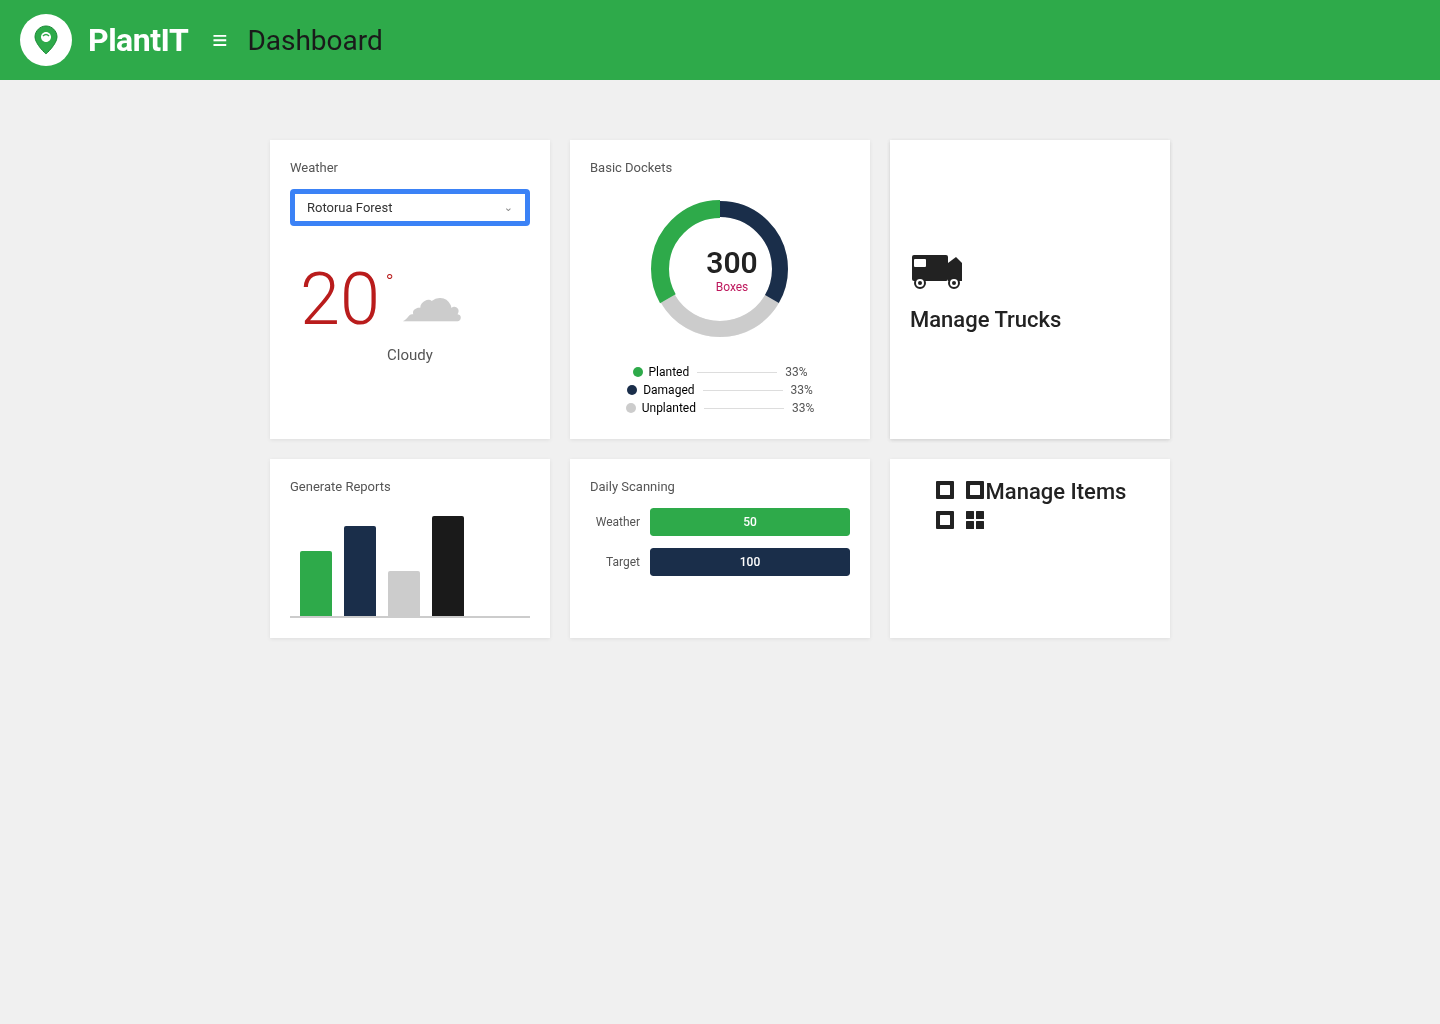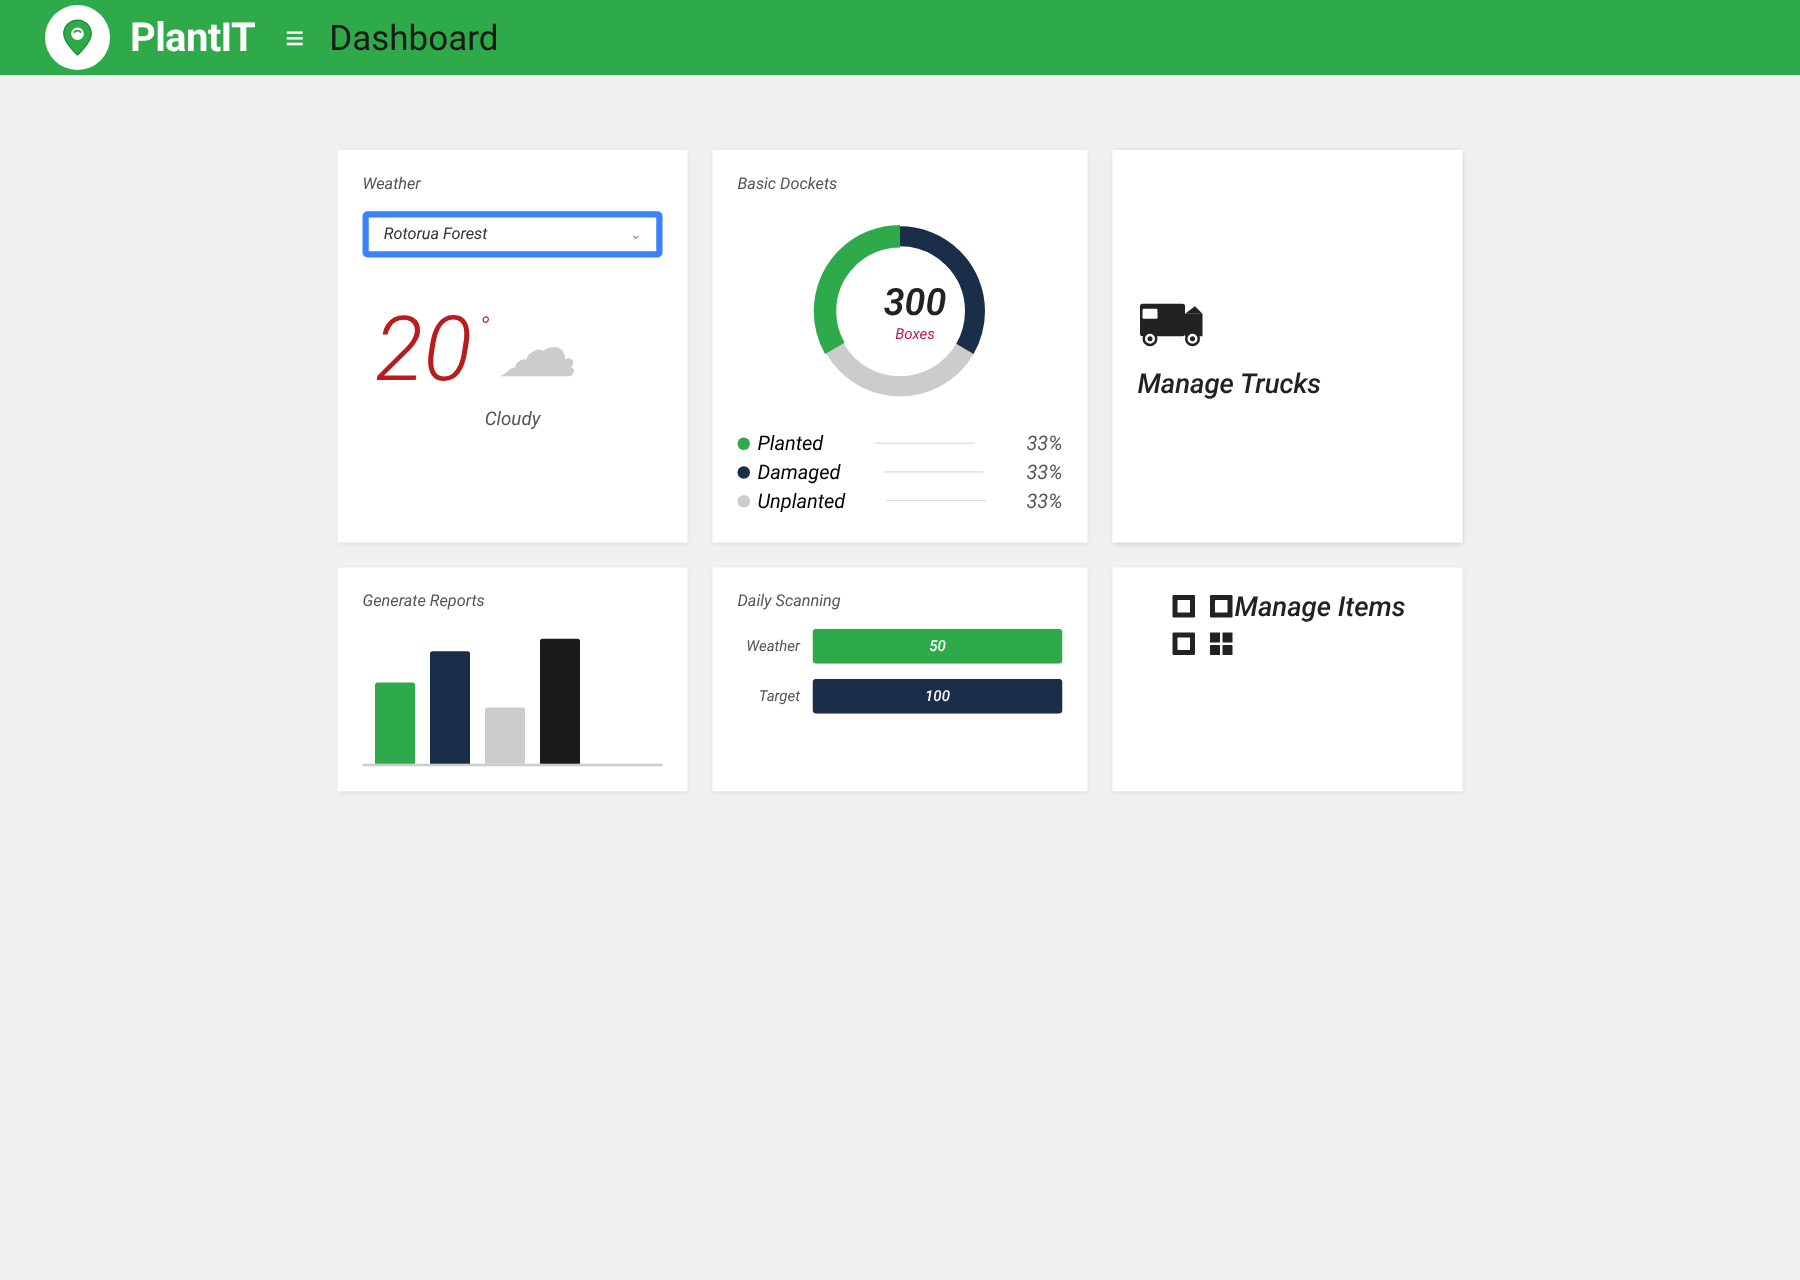--- a/index.html
+++ b/index.html
@@ -6,24 +6,24 @@
     body {
       font-family: -apple-system, BlinkMacSystemFont, 'Segoe UI', Roboto, sans-serif;
       background: #f0f0f0;
       min-height: 1024px;
       width: 1440px;
     }
 
     
     .header {
       background: #2eaa4a;
-      height: 60px;
-      display: flex;
-      align-items: center;
-      padding: 0 36px;
+      height: 80px;
+      display: flex;
+      align-items: center;
+      padding: 0 20px;
       gap: 16px;
     }
     .logo-icon {
       width: 52px;
       height: 52px;
       background: white;
       border-radius: 50%;
       display: flex;
       align-items: center;
       justify-content: center;
@@ -56,21 +56,20 @@
       grid-template-rows: auto auto;
       gap: 20px;
       justify-content: center;
     }
 
     .card {
       background: white;
       border-radius: 0;
       padding: 20px;
       box-shadow: 0 1px 4px rgba(0,0,0,0.08);
-      font-style: italic;
     }
 
     .card-title {
       font-size: 13px;
       color: #555;
       margin-bottom: 14px;
       font-weight: 400;
     }
 
     
@@ -158,23 +157,23 @@
       font-size: 12px;
       color: #be185d;
       display: block;
     }
     .legend {
       margin-top: 8px;
     }
     .legend-item {
       display: flex;
       align-items: center;
-      justify-content: space-between;
+      justify-content: center;
       margin-bottom: 4px;
-      font-size: 16px;
+      font-size: 12px;
     }
     .legend-left {
       display: flex;
       align-items: center;
       gap: 6px;
     }
     .legend-dot {
       width: 10px;
       height: 10px;
       border-radius: 50%;

